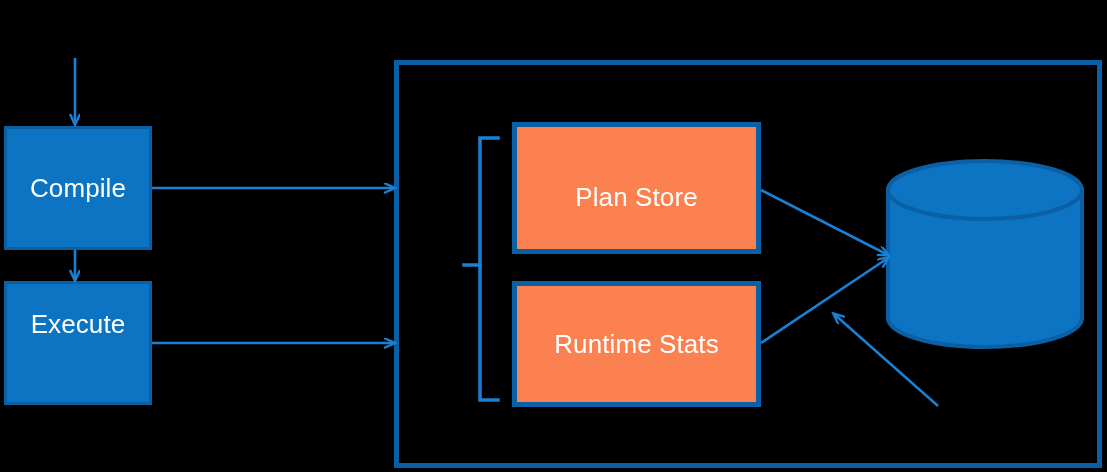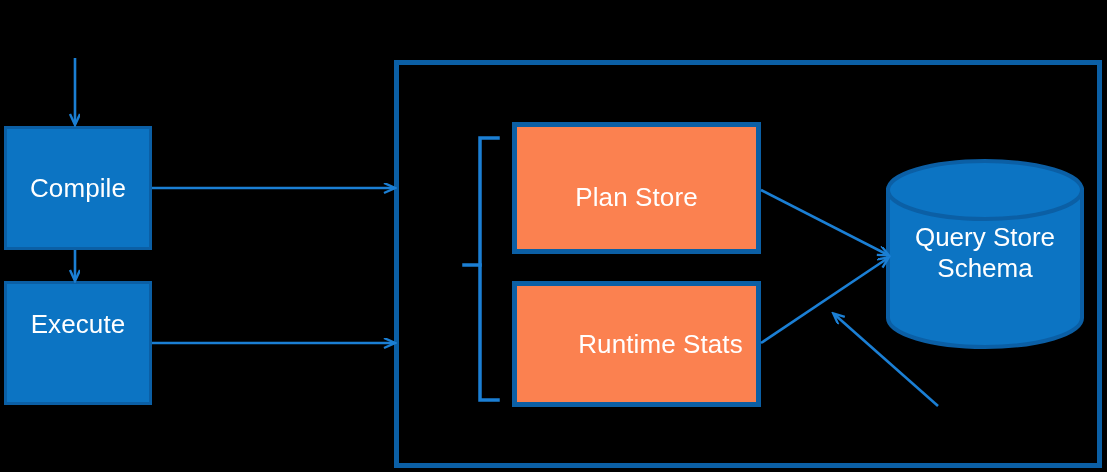--- a/index.html
+++ b/index.html
@@ -75,21 +75,21 @@
   <div class="proc-box" style="left:4px; top:126px; width:148px; height:124px;"></div>
   <div class="node-label" style="left:4px; top:126px; width:148px; height:124px;">Compile</div>
 
   <div class="proc-box" style="left:4px; top:281px; width:148px; height:124px;"></div>
   <div class="node-label" style="left:4px; top:281px; width:148px; height:87px;">Execute</div>
 
   <div class="store-box" style="left:512px; top:122px; width:249px; height:132px;"></div>
   <div class="node-label" style="left:512px; top:114px; width:249px; height:167px;text-align:right;">Plan Store</div>
 
   <div class="store-box" style="left:512px; top:281px; width:249px; height:126px;"></div>
-  <div class="node-label" style="left:512px; top:281px; width:249px; height:126px;margin-left:24px;">Runtime Stats</div>
+  <div class="node-label" style="left:512px; top:281px; width:249px; height:126px;">Runtime Stats</div>
 
   <svg id="svg-layer" viewBox="0 0 1107 472" xmlns="http://www.w3.org/2000/svg">
     <defs>
       <marker id="arrowOpen" markerWidth="14" markerHeight="14" refX="11" refY="5" orient="auto" markerUnits="userSpaceOnUse">
         <path d="M1,0 L12,5 L1,10" fill="none" stroke="#1B7FD4" stroke-width="2.4"></path>
       </marker>
     </defs>
 
     <g>
       <path d="M888,190 L888,318 A97,29 0 0 0 1082,318 L1082,190 Z" fill="#0C74C3" stroke="#0B5FA5" stroke-width="4"></path>
@@ -109,16 +109,14 @@
 
     <line x1="152" y1="343" x2="394" y2="343" stroke="#1B7FD4" stroke-width="2.6" marker-end="url(#arrowOpen)"></line>
 
     <line x1="761" y1="190" x2="888" y2="255" stroke="#1B7FD4" stroke-width="2.6" marker-end="url(#arrowOpen)"></line>
 
     <line x1="761" y1="343" x2="888" y2="258" stroke="#1B7FD4" stroke-width="2.6" marker-end="url(#arrowOpen)"></line>
 
     <line x1="938" y1="406" x2="834" y2="314" stroke="#1B7FD4" stroke-width="2.6" marker-end="url(#arrowOpen)"></line>
   </svg>
 
-  <div class="cylinder-label" style="left:888px; top:222px; width:194px;">Query Store
-Schema</div>
 
 </div>
 
 </body></html>

